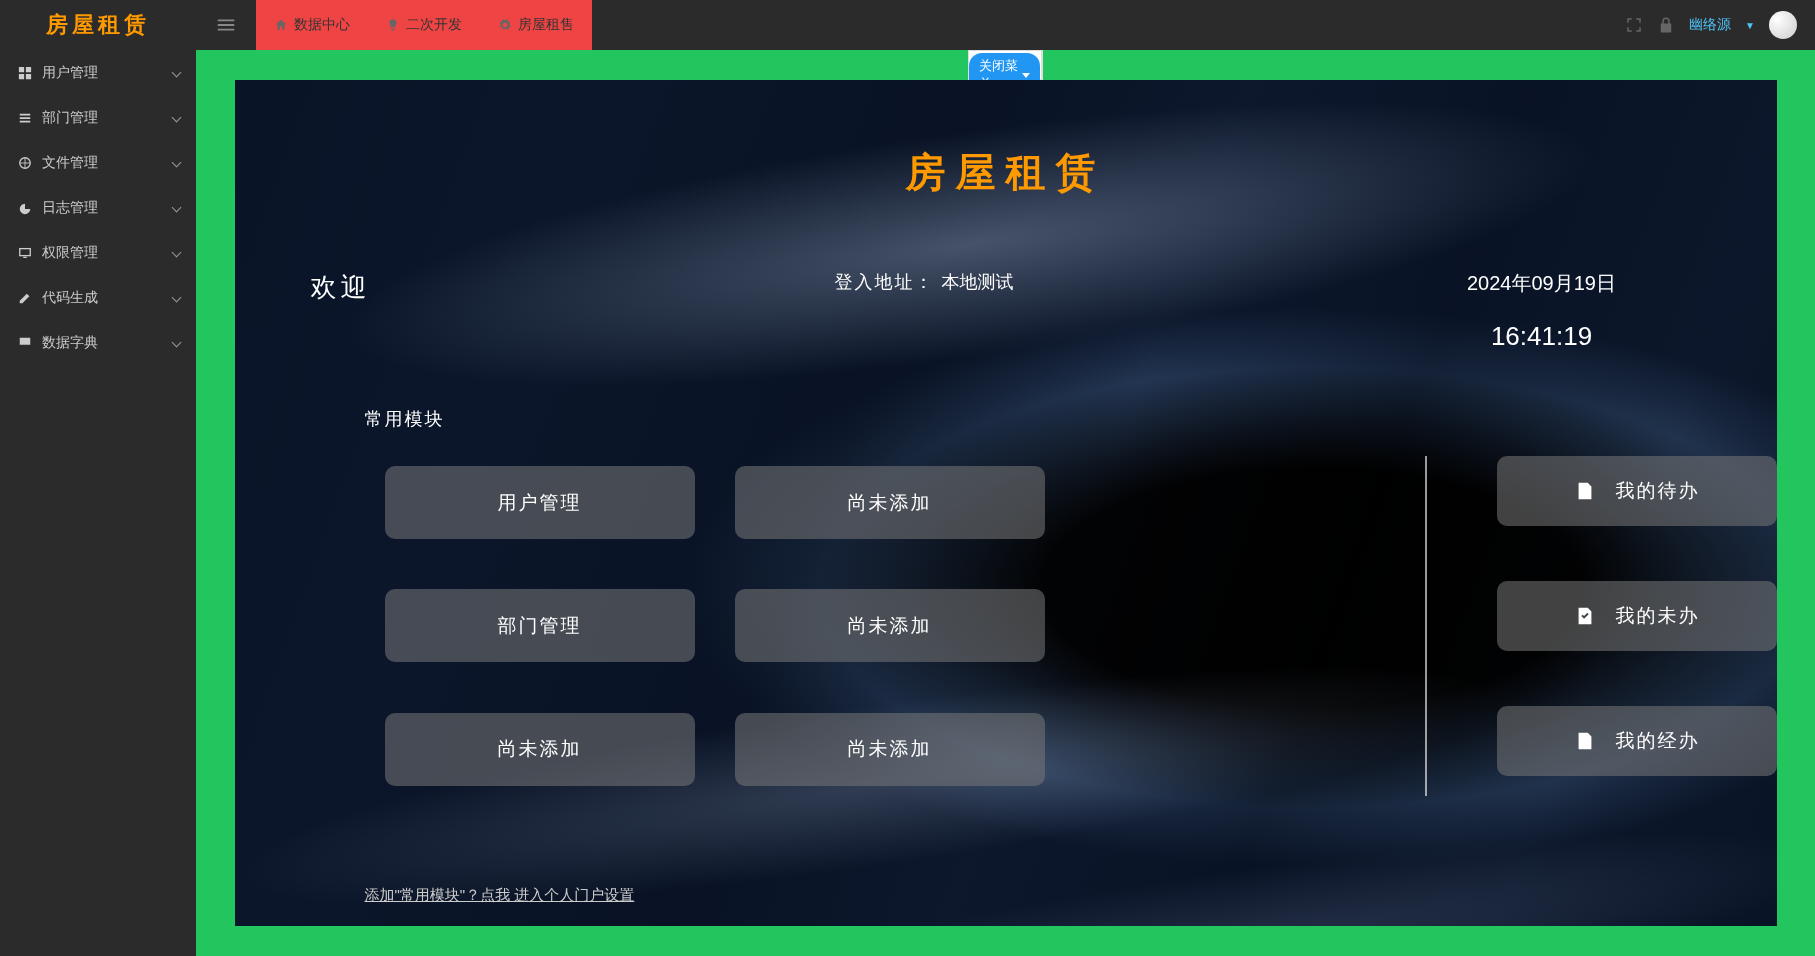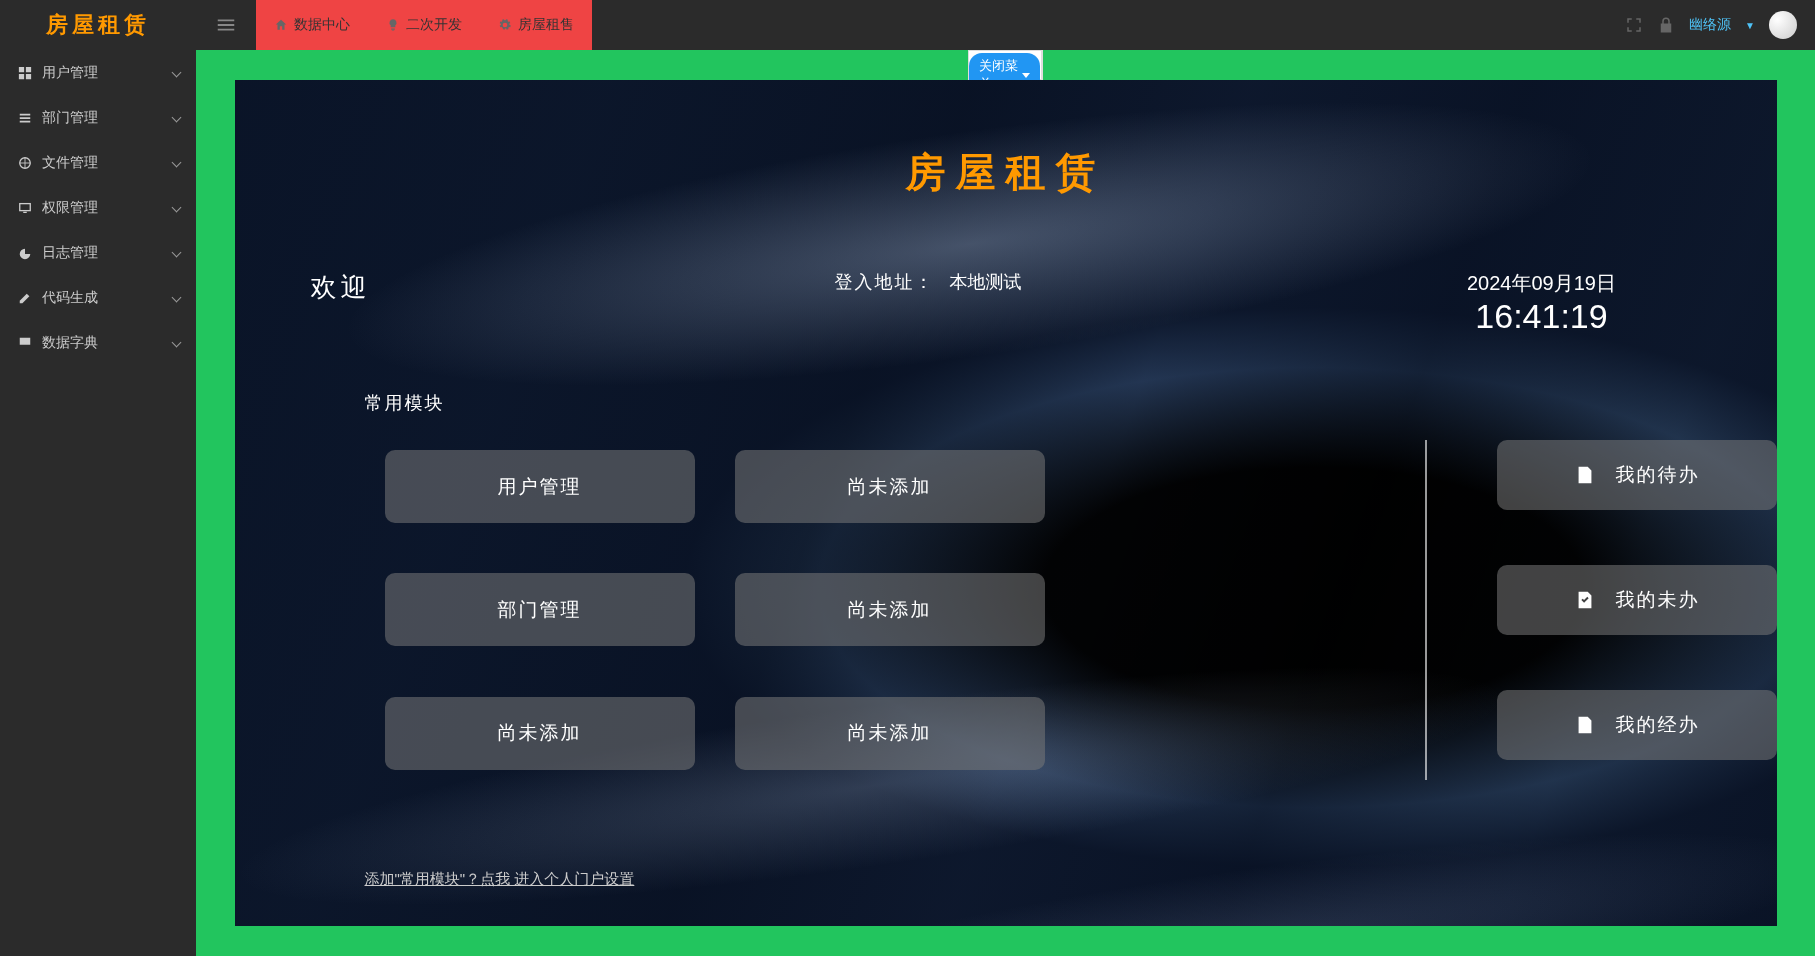--- a/index.html
+++ b/index.html
@@ -186,28 +186,28 @@
   font-size: 26px;
   letter-spacing: 4px;
 }
 .login-addr {
   flex: 1;
   text-align: left;
   font-size: 18px;
   padding-left: 180px;
 }
 .login-addr .lbl { letter-spacing: 2px; }
-.login-addr .val { margin-left: 10px; }
+.login-addr .val { margin-left: 2px; }
 .datetime {
   width: 420px;
   text-align: center;
   padding-right: 50px;
 }
 .datetime .date { font-size: 20px; }
-.datetime .time { font-size: 34px; margin-top: 0; }
+.datetime .time { font-size: 26px; margin-top: 24px; }
 .modules-label {
   padding-left: 130px;
   margin-top: 55px;
   font-size: 18px;
   letter-spacing: 2px;
   position: relative;
   z-index: 1;
 }
 .mod-area {
   display: flex;
@@ -344,34 +344,34 @@
             <circle cx="8" cy="8" r="6" fill="none" stroke="#ccc" stroke-width="1.5"></circle>
             <path d="M2 8h12M8 2v12" stroke="#ccc" stroke-width="1"></path>
           </svg>
         </span>
       <span>文件管理</span>
       <span class="chev"></span>
     </div>
     <div class="sidebar-item">
       <span class="icn">
           <svg viewBox="0 0 16 16">
+            <path d="M8 3a6 6 0 106 6H8z"></path>
+          </svg>
+        </span>
+      <span>日志管理</span>
+      <span class="chev"></span>
+    </div>
+    <div class="sidebar-item">
+      <span class="icn">
+          <svg viewBox="0 0 16 16">
             <rect x="2" y="3" width="12" height="8" fill="none" stroke="#ccc" stroke-width="1.5"></rect>
             <path d="M6 13h4" stroke="#ccc" stroke-width="1.5"></path>
           </svg>
         </span>
       <span>权限管理</span>
-      <span class="chev"></span>
-    </div>
-    <div class="sidebar-item">
-      <span class="icn">
-          <svg viewBox="0 0 16 16">
-            <path d="M8 3a6 6 0 106 6H8z"></path>
-          </svg>
-        </span>
-      <span>日志管理</span>
       <span class="chev"></span>
     </div>
     <div class="sidebar-item">
       <span class="icn">
           <svg viewBox="0 0 16 16">
             <path d="M2 11l8-8 3 3-8 8H2z"></path>
           </svg>
         </span>
       <span>代码生成</span>
       <span class="chev"></span>

